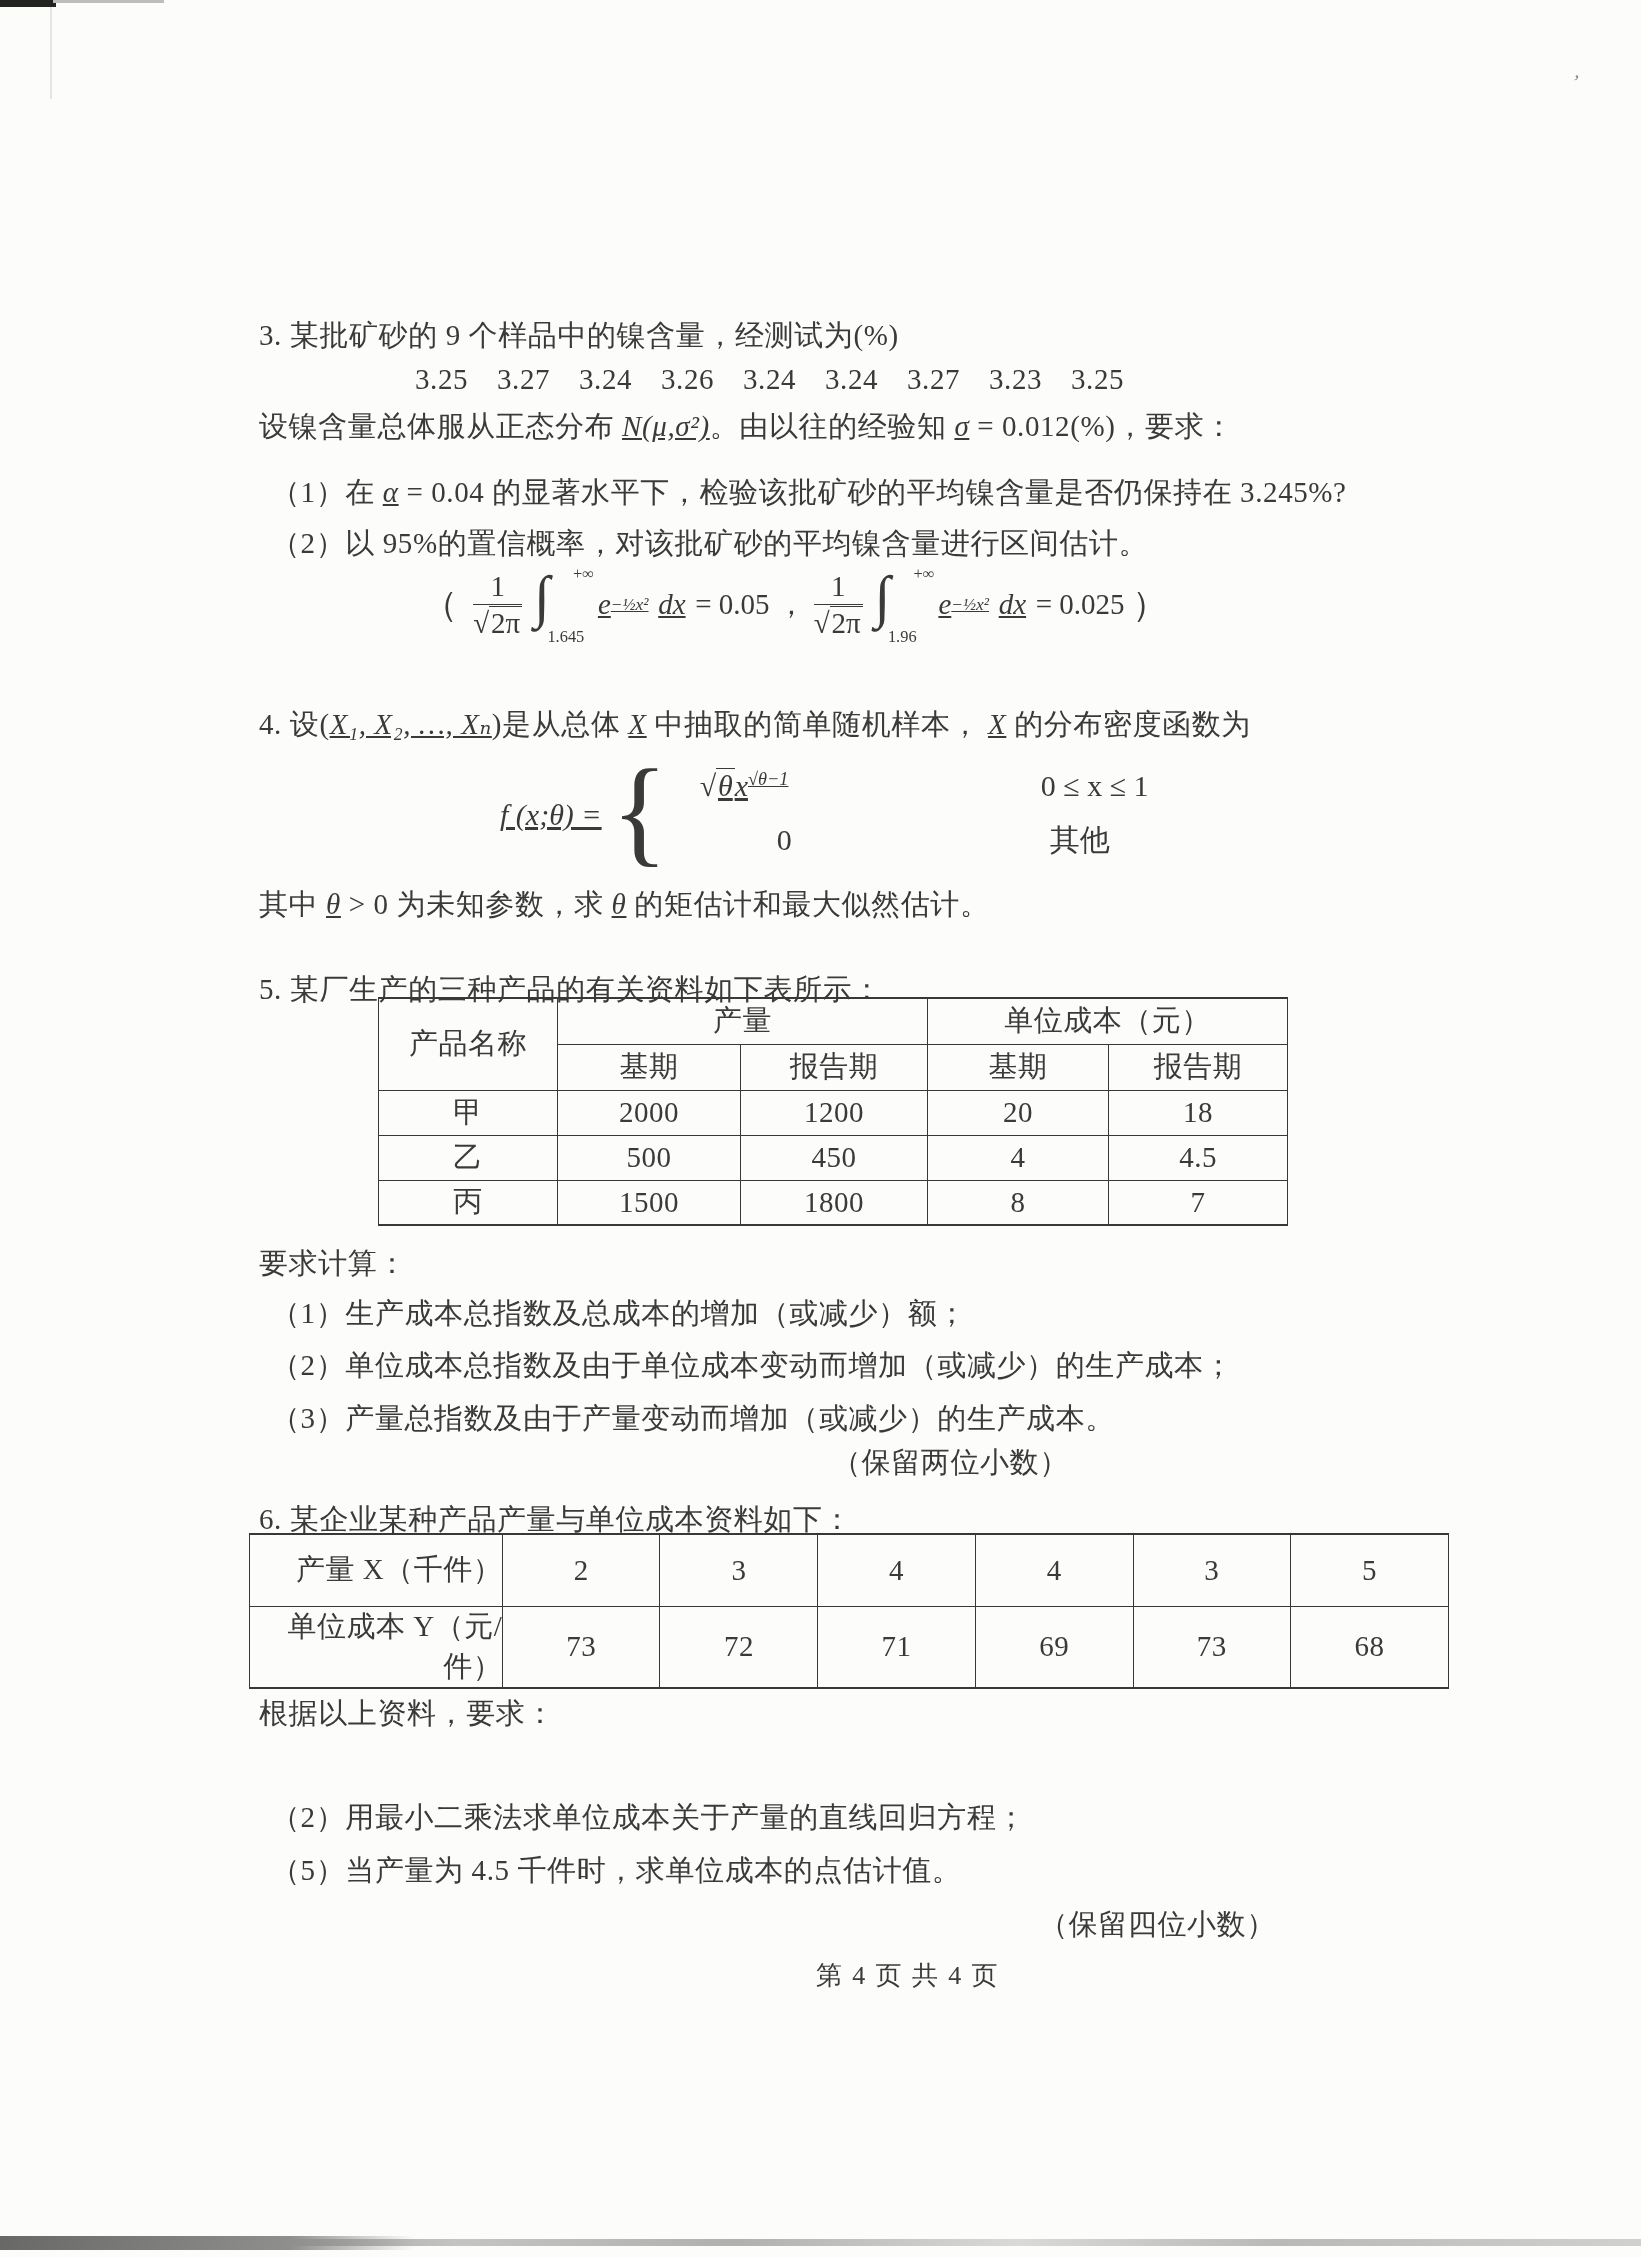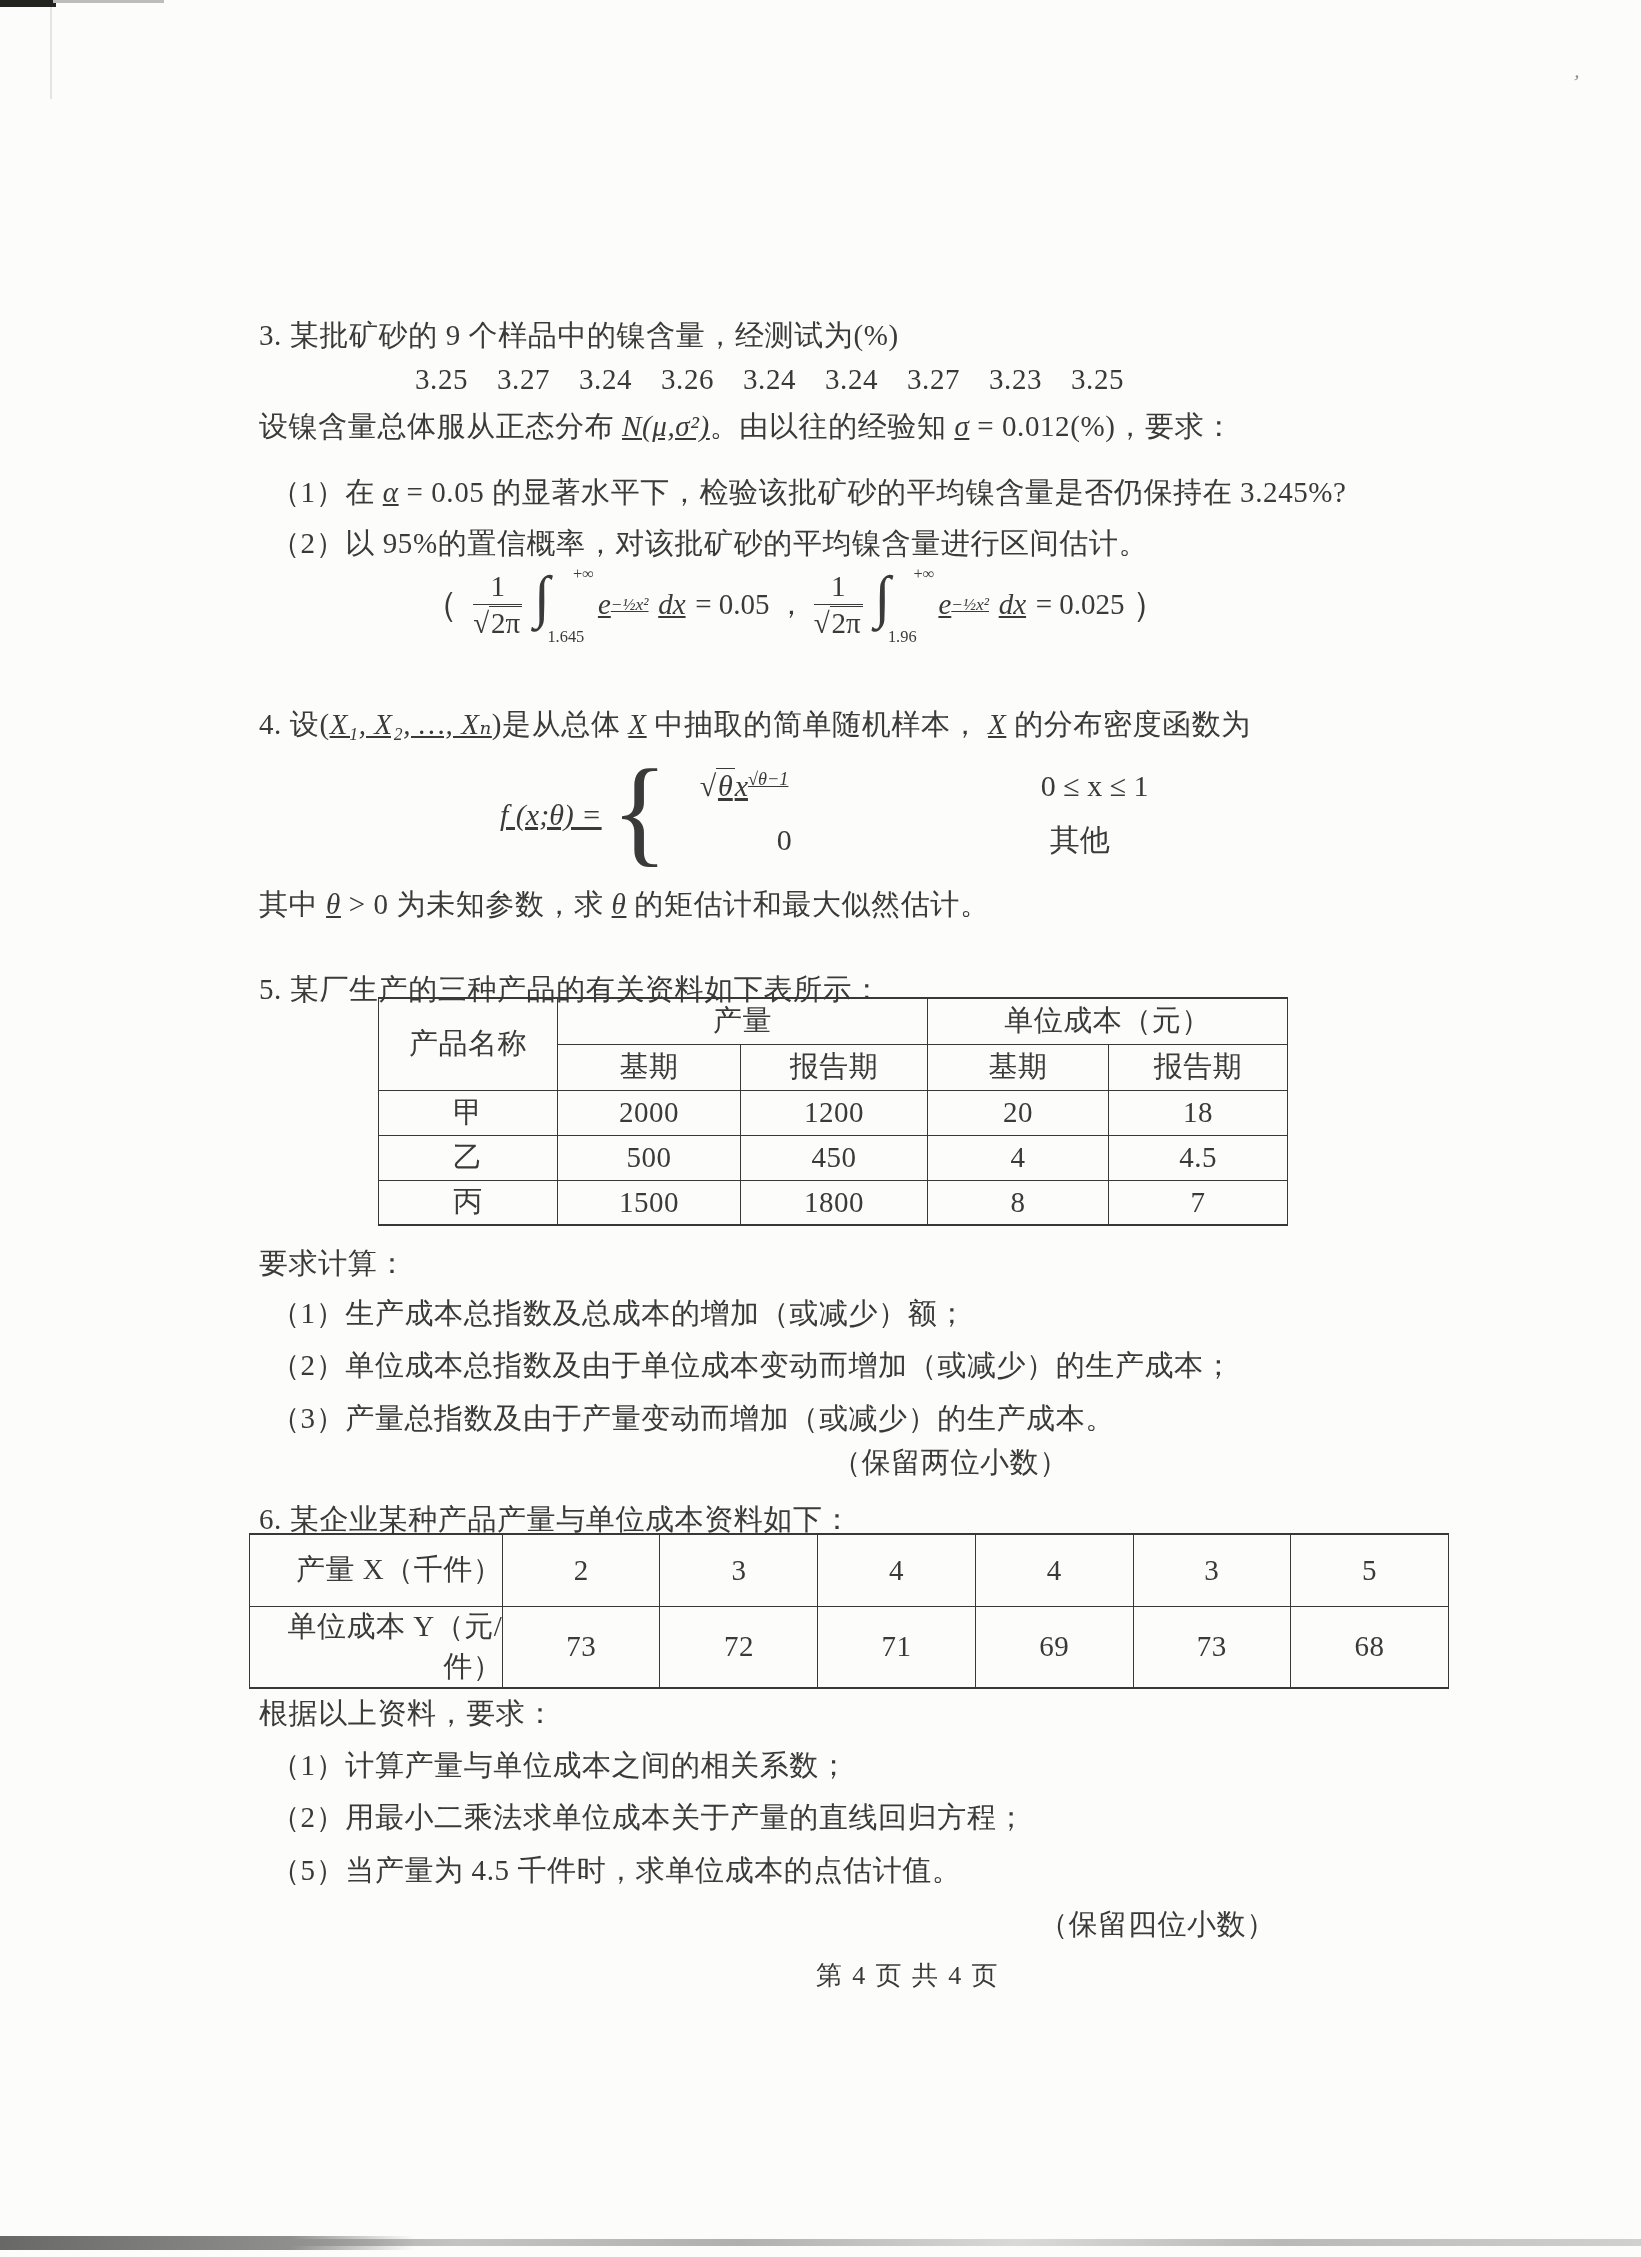--- a/index.html
+++ b/index.html
@@ -78,21 +78,21 @@
   <div class="line" style="top:315px;left:259px">
     <span>3. 某批矿砂的 9 个样品中的镍含量，经测试为(%)</span>
   </div>
   <div class="line values" style="top:359px;left:415px">
     <span>3.25 3.27 3.24 3.26 3.24 3.24 3.27 3.23 3.25</span>
   </div>
   <div class="line" style="top:406px;left:259px">
     <span>设镍含量总体服从正态分布 </span><span class="mi">N(μ,σ²)</span><span>。由以往的经验知 </span><span class="mi">σ</span><span> = 0.012(%)，要求：</span>
   </div>
   <div class="line" style="top:472px;left:271px">
-    <span>（1）在 </span><span class="mi">α</span><span> = 0.05 的显著水平下，检验该批矿砂的平均镍含量是否仍保持在 3.245%?</span>
+    <span>（1）在 </span><span class="mi">α</span><span> = 0.04 的显著水平下，检验该批矿砂的平均镍含量是否仍保持在 3.245%?</span>
   </div>
   <div class="line" style="top:523px;left:271px">
     <span>（2）以 95%的置信概率，对该批矿砂的平均镍含量进行区间估计。</span>
   </div>
 
   <div class="formula" style="top:558px;left:415px;height:93px">
     <span class="paren">（</span>
     <span class="frac">
       <span class="num">1</span>
       <span class="den"><span>√</span><span class="radicand">2π</span></span>
@@ -245,23 +245,20 @@
         <td>69</td>
         <td>73</td>
         <td>68</td>
       </tr>
     </tbody>
   </table>
 
   <div class="line" style="top:1693px;left:259px">
     <span>根据以上资料，要求：</span>
   </div>
-  <div class="line" style="top:1745px;left:271px">
-    <span>（1）计算产量与单位成本之间的相关系数；</span>
-  </div>
   <div class="line" style="top:1797px;left:271px">
     <span>（2）用最小二乘法求单位成本关于产量的直线回归方程；</span>
   </div>
   <div class="line" style="top:1850px;left:271px">
     <span>（5）当产量为 4.5 千件时，求单位成本的点估计值。</span>
   </div>
   <div class="line" style="top:1904px;left:1039px">
     <span>（保留四位小数）</span>
   </div>
 

